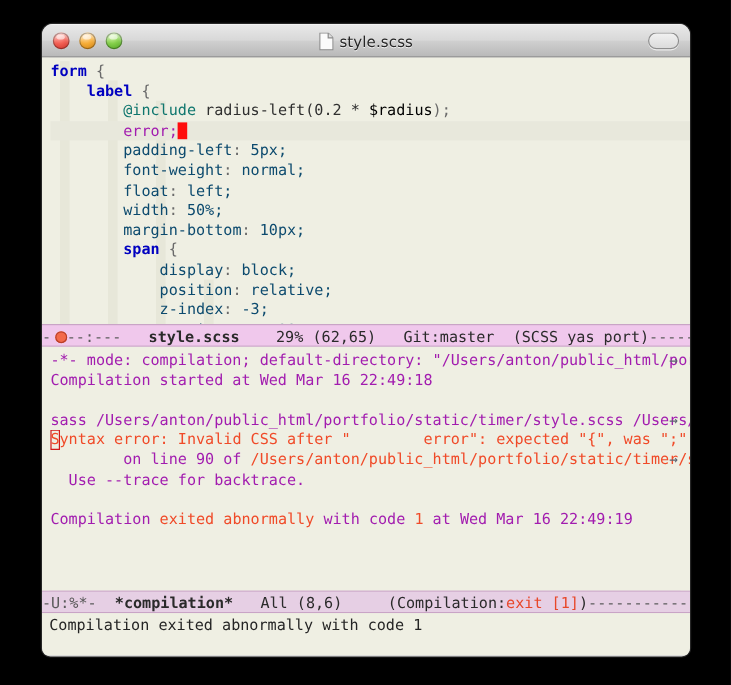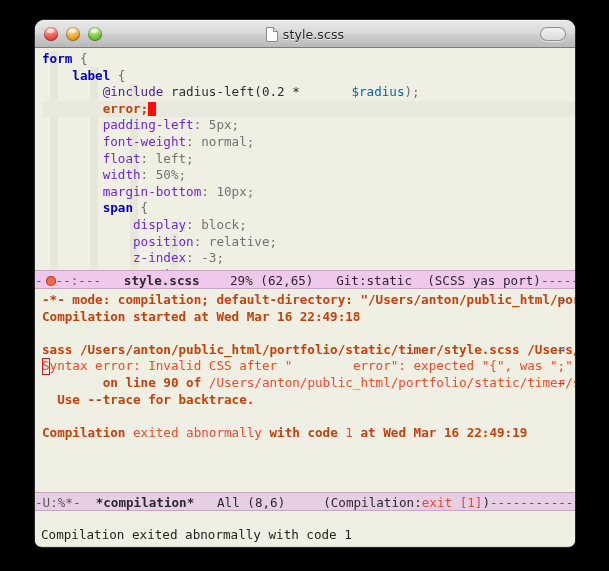--- a/index.html
+++ b/index.html
@@ -103,21 +103,21 @@
     overflow: hidden;
   }
 
   .buffer {
     position: relative;
     overflow: hidden;
     background: #efefe3;
   }
   #code-buffer   { height: 222px; }
   #output-buffer { height: 203px; }
-  #echo-area     { height: 22px; padding: 16px 0 0 6px; background: #efefe3; box-sizing: border-box; }
+  #echo-area     { height: 22px; padding: 2px 0 0 6px; background: #efefe3; box-sizing: border-box; }
 
   .fringe {
     position: absolute;
     top: 0; bottom: 0;
     width: 6px;
     background: #efefe3;
   }
   .fringe.left  { left: 0; }
 
   .scroll-gutter {
@@ -134,27 +134,27 @@
   }
   .ln { height: 16.6px; position: relative; white-space: pre; }
   .ln.hl { background: #e8e8dc; }
 
   
   .indent-guides { position: absolute; top: 0; bottom: 0; left: 0; right: 0; pointer-events: none; }
   .guide { position: absolute; width: 8px; background: #e7e7d9; }
 
   
   .sel   { color: #0000c0; font-weight: bold; }   
-  .prop  { color: #6d28d9; }                       
-  .val   { color: #737373; }                       
+  .prop  { color: #0c4a6e; }                       
+  .val   { color: #0c4a6e; }                       
   .punct { color: #6a6a6a; }
-  .mixin { color: #4c1d95; }                       
+  .mixin { color: #0f766e; }                       
   .fn    { color: #2f2f2f; }
-  .var   { color: #0369a1; margin-left: 44px; }
-  .plain { color: #c2410c; font-weight: bold; }
+  .var   { color: #000000; }
+  .plain { color: #a21caf; }
 
   .cursor-block {
     display: inline-block;
     width: 7.6px;
     height: 14px;
     background: #ff0d0d;
     vertical-align: -3px;
   }
   .cursor-box {
     display: inline-block;
@@ -227,21 +227,21 @@
         <div class="guide" style="left:15px;top:3px;bottom:0;"></div>
         <div class="guide" style="left:55px;top:19px;bottom:0;"></div>
         <div class="guide" style="left:95px;top:36px;bottom:0;"></div>
         <div class="guide" style="left:135px;top:185px;bottom:0;"></div>
       </div>
       <div class="fringe left"></div>
       <div class="scroll-gutter"></div>
       <div class="lines" id="code-lines"><div class="ln"><span class="sel">form</span><span class="punct"> {</span></div><div class="ln"><span class="plain">    </span><span class="sel">label</span><span class="punct"> {</span></div><div class="ln"><span class="plain">        </span><span class="mixin">@include</span><span class="fn"> radius-left(0.2 * </span><span class="var">$radius</span><span class="punct">);</span></div><div class="ln hl"><span class="plain">        </span><span class="plain">error;</span><span class="cursor-block"></span></div><div class="ln"><span class="plain">        </span><span class="prop">padding-left</span><span class="punct">: </span><span class="val">5px;</span></div><div class="ln"><span class="plain">        </span><span class="prop">font-weight</span><span class="punct">: </span><span class="val">normal;</span></div><div class="ln"><span class="plain">        </span><span class="prop">float</span><span class="punct">: </span><span class="val">left;</span></div><div class="ln"><span class="plain">        </span><span class="prop">width</span><span class="punct">: </span><span class="val">50%;</span></div><div class="ln"><span class="plain">        </span><span class="prop">margin-bottom</span><span class="punct">: </span><span class="val">10px;</span></div><div class="ln"><span class="plain">        </span><span class="sel">span</span><span class="punct"> {</span></div><div class="ln"><span class="plain">            </span><span class="prop">display</span><span class="punct">: </span><span class="val">block;</span></div><div class="ln"><span class="plain">            </span><span class="prop">position</span><span class="punct">: </span><span class="val">relative;</span></div><div class="ln"><span class="plain">            </span><span class="prop">z-index</span><span class="punct">: </span><span class="val">-3;</span></div><div class="ln"><span class="plain">            </span><span class="prop">margin-top</span><span class="punct">: </span><span class="val">-20px;</span></div></div>
     </div>
 
-    <div class="modeline" id="code-modeline"><span class="ml-dash">-</span><span class="ml-dot"></span><span class="ml-dash">--:---</span>   <b>style.scss</b>    <span>29%</span> <span>(62,65)</span>   <span>Git:static</span>  <span>(SCSS yas port)</span><span class="ml-dash">---------</span></div>
+    <div class="modeline" id="code-modeline"><span class="ml-dash">-</span><span class="ml-dot"></span><span class="ml-dash">--:---</span>   <b>style.scss</b>    <span>29%</span> <span>(62,65)</span>   <span>Git:master</span>  <span>(SCSS yas port)</span><span class="ml-dash">---------</span></div>
 
     <div class="buffer" id="output-buffer">
       <div class="fringe left"></div>
       <div class="scroll-gutter"></div>
       <div class="lines" id="output-lines"><div class="ln"><span class="plain">-*- mode: compilation; default-directory: "/Users/anton/public_html/port</span><span class="cont-arrow">→</span></div><div class="ln"><span class="plain">Compilation started at Wed Mar 16 22:49:18</span></div><div class="ln"><span class="plain"></span></div><div class="ln"><span class="plain">sass /Users/anton/public_html/portfolio/static/timer/style.scss /Users/a</span><span class="cont-arrow">→</span></div><div class="ln"><span class="cursor-box err">S</span><span class="err">yntax error: Invalid CSS after "        error": expected "{", was ";"</span></div><div class="ln"><span class="plain">        on line 90 of </span><span class="path">/Users/anton/public_html/portfolio/static/timer/st</span><span class="cont-arrow">→</span></div><div class="ln"><span class="plain">  Use --trace for backtrace.</span></div><div class="ln"><span class="plain"></span></div><div class="ln"><span class="plain">Compilation </span><span class="err">exited abnormally</span><span class="plain"> with code </span><span class="num">1</span><span class="plain"> at Wed Mar 16 22:49:19</span></div></div>
     </div>
 
     <div class="modeline secondary" id="output-modeline"><span class="ml-dash">-U:%*-</span>  <b>*compilation*</b>   <span>All</span> <span>(8,6)</span>     <span>(Compilation:</span><span class="ml-red">exit [1]</span><span>)</span><span class="ml-dash">--------------</span></div>
 
     <div id="echo-area"><span>Compilation exited abnormally with code 1</span></div>

